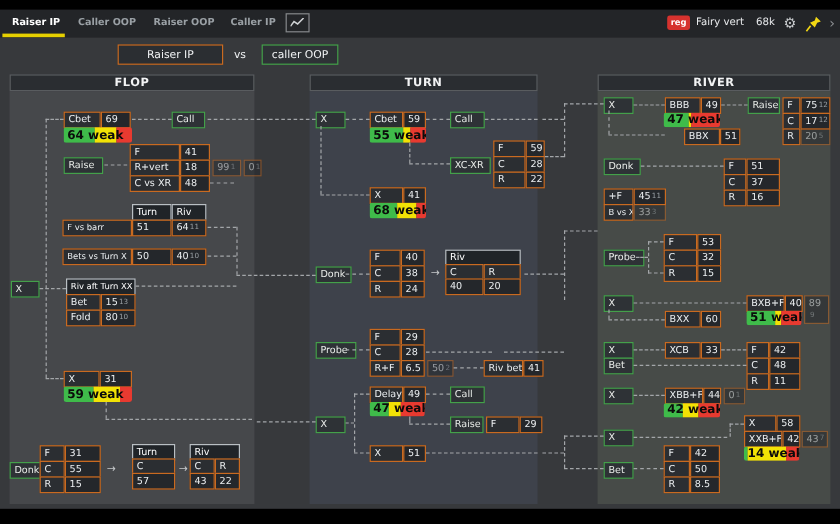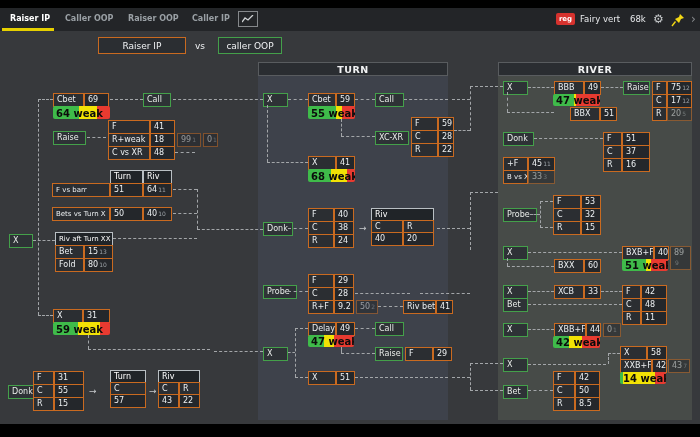--- a/index.html
+++ b/index.html
@@ -87,20 +87,23 @@
   </div>
 
   <div class="vsbox" style="left:98px;top:37px;width:88px;height:17px;border:1px solid #c96a20;background:#2b2e32;">
       <span>Raiser IP</span>
     </div>
   <div class="vsbox" style="left:190px;top:37px;width:20px;height:17px;">vs</div>
   <div class="vsbox" style="left:218px;top:37px;width:64px;height:17px;border:1px solid #44a04a;background:#2e3236;">
       <span>caller OOP</span>
     </div>
 
+  <div class="panel" style="left:8px;width:204px;background:#46484b;">
+    <div class="phead">FLOP</div>
+  </div>
   <div class="panel" style="left:258px;width:190px;background:#3e424b;">
     <div class="phead">TURN</div>
   </div>
   <div class="panel" style="left:498px;width:194px;background:#474b48;">
     <div class="phead">RIVER</div>
   </div>
 
   <div class="row" style="left:53px;top:93px;">
     <span class="c" style="width:31px;">Cbet</span>
     <span class="c val" style="width:25px;">69</span>
@@ -116,21 +119,21 @@
   </div>
   <div class="row" style="left:53px;top:131px;">
     <span class="gb" style="width:33px;">Raise</span>
   </div>
 
   <div class="row" style="left:108px;top:120px;">
     <span class="c" style="width:42px;">F</span>
     <span class="c val" style="width:25px;">41</span>
   </div>
   <div class="row" style="left:108px;top:133px;">
-    <span class="c" style="width:42px;">R+weak</span>
+    <span class="c" style="width:42px;">R+vert</span>
     <span class="c val" style="width:25px;">18</span>
   </div>
   <div class="row" style="left:177px;top:133px;">
     <span class="c val ghost" style="width:24px;">
         <span>99</span>
         <span class="sub">1</span>
       </span>
   </div>
   <div class="row" style="left:203px;top:133px;">
     <span class="c val ghost" style="width:15px;">
@@ -306,21 +309,21 @@
   <div class="row" style="left:308px;top:274px;">
     <span class="c" style="width:26px;">F</span>
     <span class="c val" style="width:20px;">29</span>
   </div>
   <div class="row" style="left:308px;top:287px;">
     <span class="c" style="width:26px;">C</span>
     <span class="c val" style="width:20px;">28</span>
   </div>
   <div class="row" style="left:308px;top:300px;">
     <span class="c" style="width:26px;">R+F</span>
-    <span class="c val" style="width:20px;">9.2</span>
+    <span class="c val" style="width:20px;">6.5</span>
   </div>
   <div class="row" style="left:356px;top:300px;">
     <span class="c val ghost" style="width:22px;">
         <span>50</span>
         <span class="sub">2</span>
       </span>
   </div>
   <div class="row" style="left:403px;top:300px;">
     <span class="c" style="width:33px;">Riv bet</span>
     <span class="c val" style="width:17px;">41</span>

